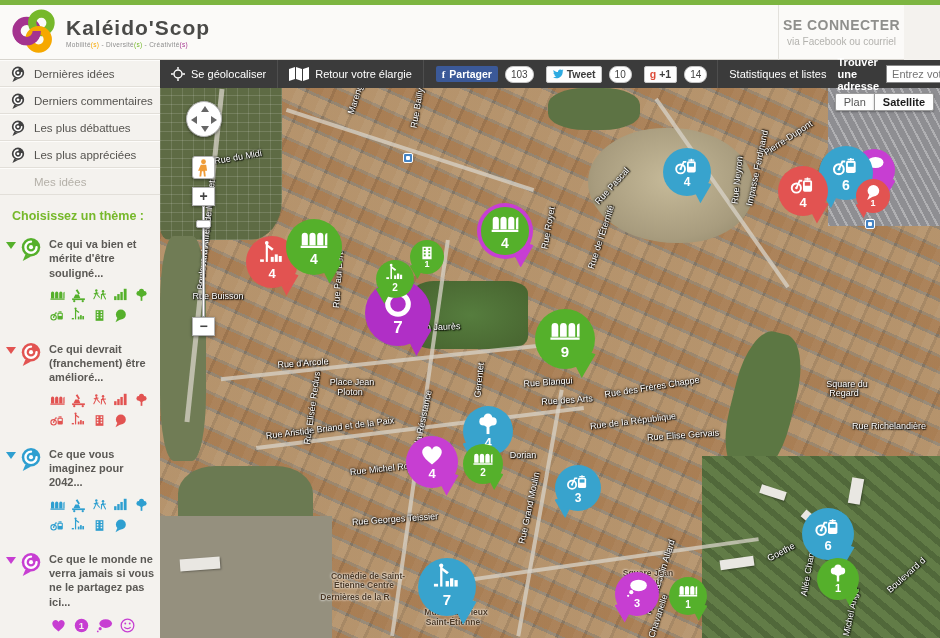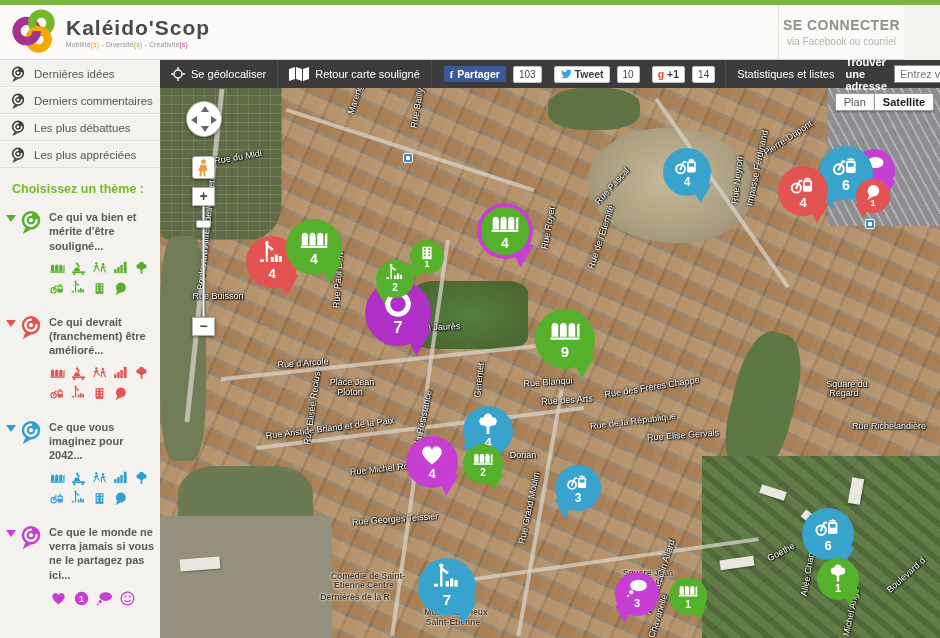--- a/index.html
+++ b/index.html
@@ -32,21 +32,21 @@
   .t-icons span { line-height:0; }
 
   
   .map-toolbar { position:absolute; left:160px; top:60px; width:780px; height:28px; background:#3b3b3b; display:flex; align-items:center; z-index:9; color:#fff; font-size:11px; }
   .tb-item { display:flex; align-items:center; gap:6px; padding:0 11px; height:28px; border-right:1px solid #4e4e4e; cursor:pointer; white-space:nowrap; }
   .tb-item.no-r { border-right:none; }
   .social { display:flex; align-items:center; gap:3px; margin-left:12px; }
   .fb-btn { background:#3b5998; border-radius:2px; color:#fff; font-size:10.5px; font-weight:bold; padding:2px 6px; display:flex; gap:4px; align-items:center; cursor:pointer; }
   .fb-f { font-family:"Liberation Serif",serif; font-weight:bold; }
   .wh-btn { background:#fdfdfd; border:1px solid #c8c8c8; border-radius:2px; color:#3c3c3c; font-size:10.5px; font-weight:bold; padding:1.5px 5px; display:flex; gap:3px; align-items:center; cursor:pointer; }
-  .cnt { background:#fff; border:1px solid #c4c4c4; border-radius:2px; color:#444; font-size:10px; padding:2px 5px; margin-left:4px; }
+  .cnt { background:#fff; border:1px solid #c4c4c4; border-radius:8px; color:#444; font-size:10px; padding:2px 5px; margin-left:4px; }
   .gred { color:#dd4b39; font-weight:bold; }
   .addr { margin-left:auto; display:flex; align-items:center; gap:7px; padding-right:6px; }
   .addr-label { font-weight:bold; font-size:11px; }
   .addr input { width:118px; height:18px; border:1px solid #888; font-size:11px; padding:0 5px; color:#555; font-family:"Liberation Sans",sans-serif; }
 
   
   .map { position:absolute; left:160px; top:88px; width:780px; height:550px; overflow:hidden;
     background-color:#9c8a74;
     background-image:
       repeating-linear-gradient(24deg, rgba(171,112,58,.55) 0 12px, rgba(136,118,97,.35) 12px 15px, rgba(196,151,100,.5) 15px 30px, rgba(116,112,104,.35) 30px 33px),
@@ -164,20 +164,23 @@
     </div>
     <div class="menu-item">
       <span class="mi-ic" style="line-height: 0;"><svg width="16" height="16" viewBox="0 0 24 26">
             <circle cx="12" cy="11" r="10" fill="#3f3f3f"></circle>
             <path d="M6,19 L3,26 L12,21 Z" fill="#3f3f3f"></path>
             <path d="M12,5 a6,6 0 1 0 6,6" fill="none" stroke="#fff" stroke-width="2.6" stroke-linecap="round"></path>
             <circle cx="12" cy="11" r="2.2" fill="#fff"></circle>
           </svg></span>
       <span>Les plus appréciées</span>
     </div>
+    <div class="menu-item muted">
+      <span>Mes idées</span>
+    </div>
     <div class="choose">Choisissez un thème :</div>
     <div id="themes">
         <div class="theme">
           <span class="tri" style="border-top-color:#55b02b"></span>
           <span class="t-icon"><svg width="24" height="24" viewBox="0 0 24 26">
               <circle cx="12" cy="11" r="10" fill="#55b02b"></circle>
               <path d="M6,19 L3,26 L12,21 Z" fill="#55b02b"></path>
               <path d="M12,5 a6,6 0 1 0 6,6" fill="none" stroke="#fff" stroke-width="2.6" stroke-linecap="round"></path>
               <circle cx="12" cy="11" r="2.2" fill="#fff"></circle>
             </svg></span>
@@ -496,21 +499,21 @@
           </svg>
       </span>
       <span>Se géolocaliser</span>
     </div>
     <div class="tb-item">
       <span style="line-height:0;">
         <svg width="20" height="14" viewBox="0 0 20 14">
             <path fill="#fff" d="M0,2 L6,0 L6,12 L0,14 Z M7,0 L13,2 L13,14 L7,12 Z M14,2 L20,0 L20,12 L14,14 Z"></path>
           </svg>
       </span>
-      <span>Retour carte souligné</span>
+      <span>Retour votre élargie</span>
     </div>
     <div class="social">
       <span class="fb-btn">
         <span class="fb-f">f</span>
         <span>Partager</span>
       </span>
       <span class="cnt">103</span>
     </div>
     <div class="social">
       <span class="wh-btn">

